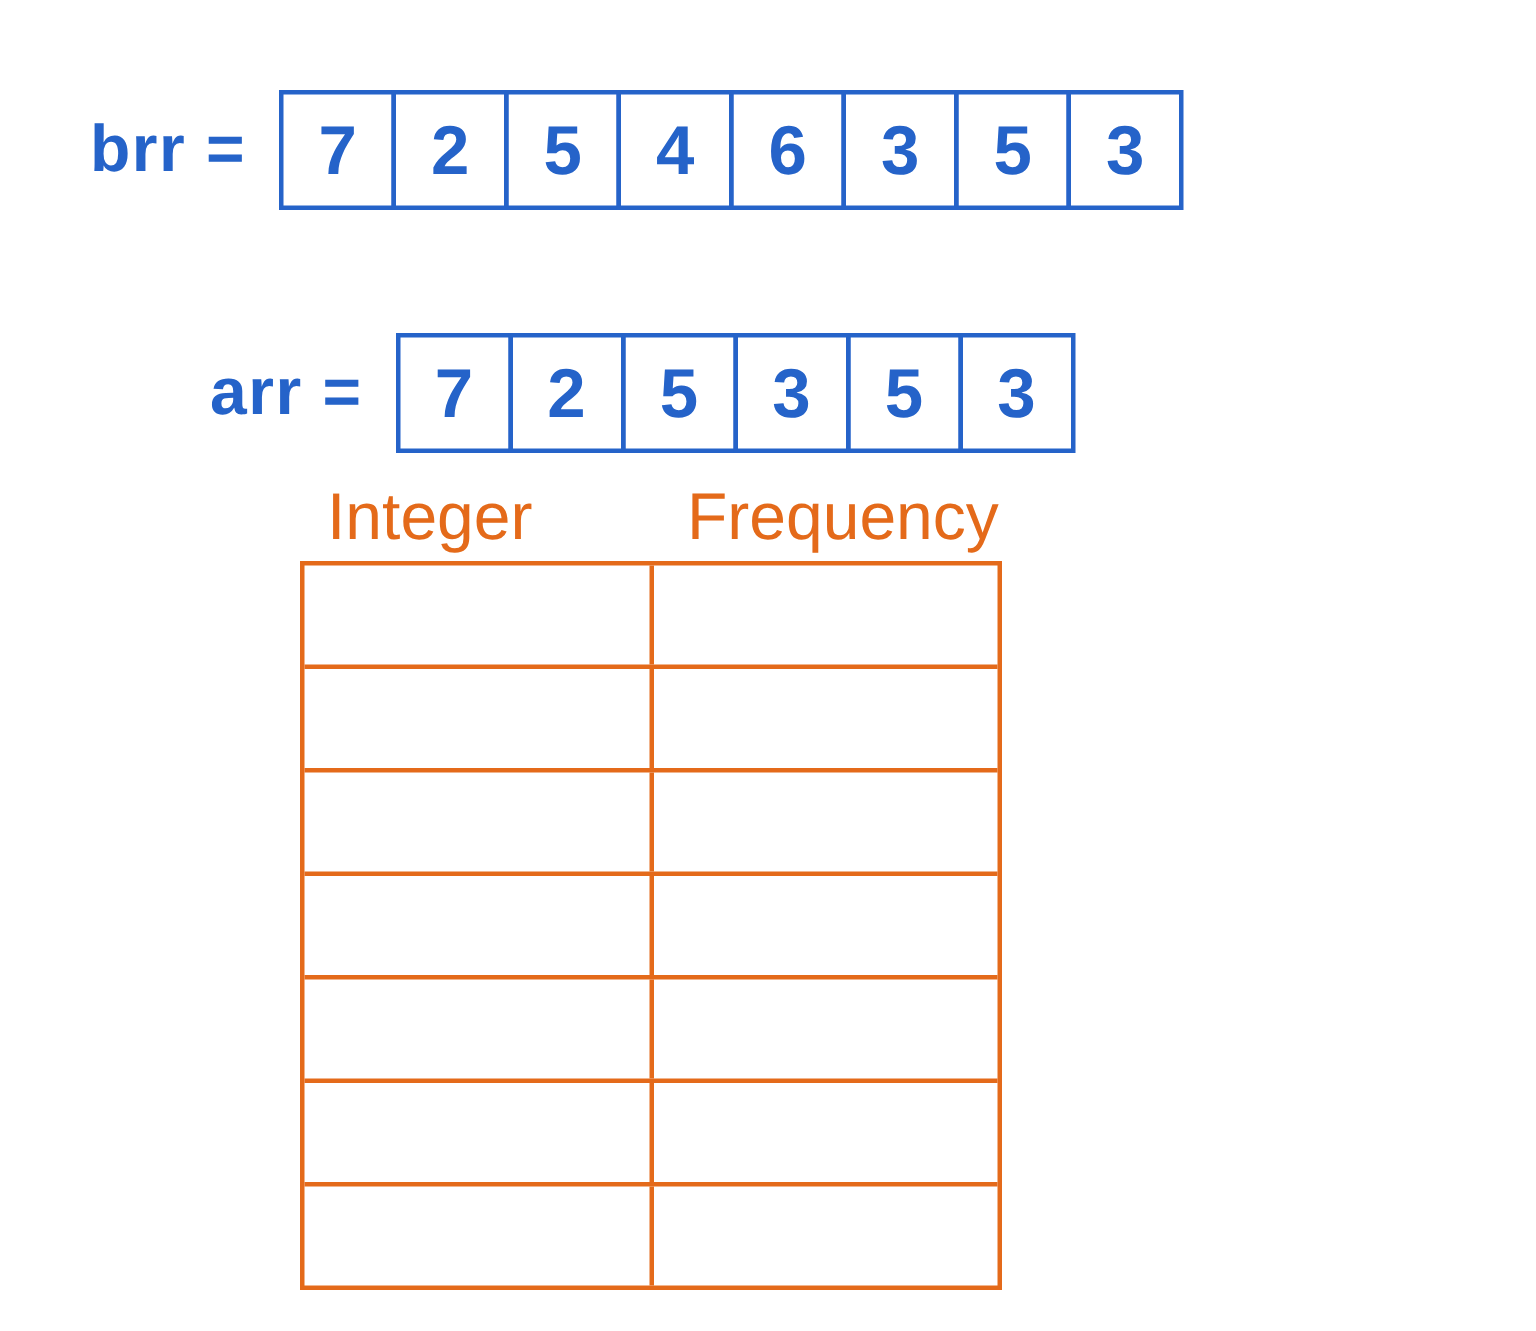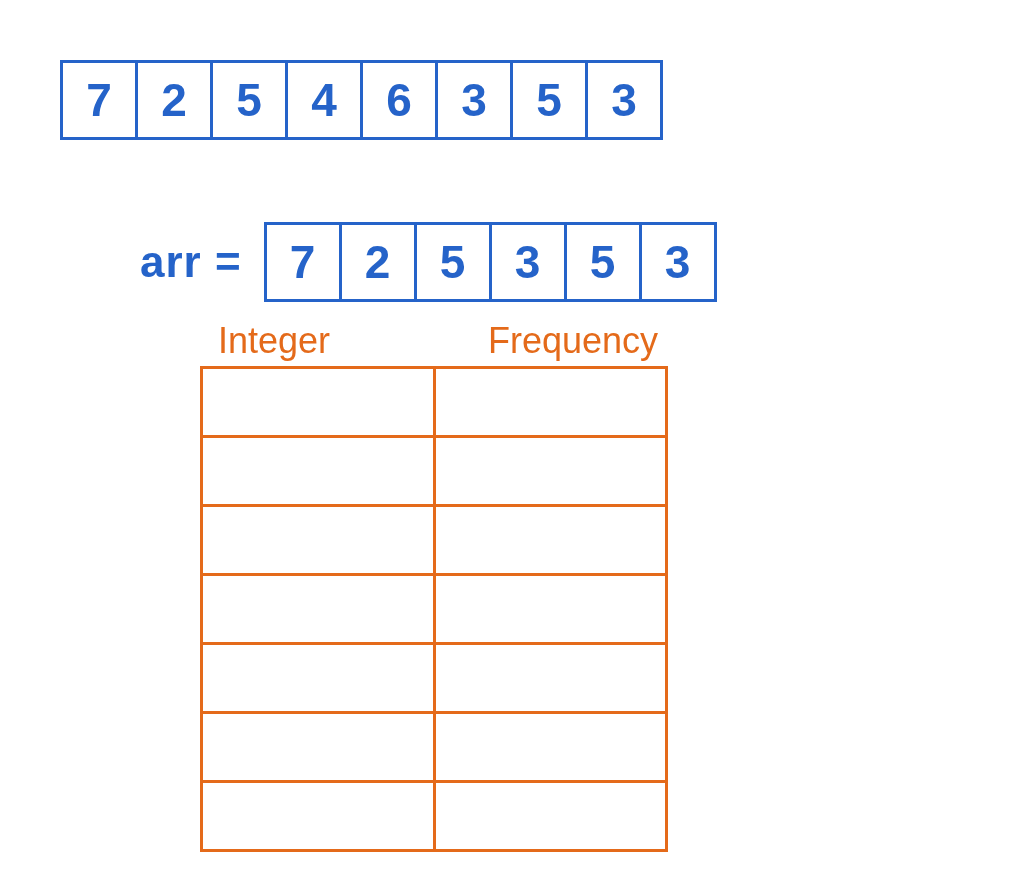--- a/index.html
+++ b/index.html
@@ -54,26 +54,26 @@
   .cells .cell:first-child { margin-left: 0; }
 
   
   .freq-table {
     position: absolute;
     color: #e46a1a;     
   }
 
   .freq-headers {
     display: flex;
-    font-size: 36px;
+    font-size: 44px;
     margin-bottom: 4px;
     padding-left: 18px;
   }
   .freq-headers .hdr-int  { width: 230px; text-align: left;  }
-  .freq-headers .hdr-freq { width: 230px; text-align: center;  padding-left: 10px; }
+  .freq-headers .hdr-freq { width: 230px; text-align: left;  padding-left: 10px; }
 
   .freq-grid {
     border: 3px solid #e46a1a;
     border-top: 3px solid #e46a1a;
     border-right: 3px solid #e46a1a;
     box-sizing: border-box;
     width: 468px;
   }
   .freq-row {
     display: flex;
@@ -91,20 +91,21 @@
   }
   .freq-int  { border-right: 3px solid #e46a1a; }
 
 </style>
 </head>
 <body>
 
 <div class="stage">
 
   <div class="array-row" style="left:60px; top:60px;">
+    <span class="array-label">brr =</span>
     <div class="cells">
       <div class="cell">7</div>
       <div class="cell">2</div>
       <div class="cell">5</div>
       <div class="cell">4</div>
       <div class="cell">6</div>
       <div class="cell">3</div>
       <div class="cell">5</div>
       <div class="cell">3</div>
     </div>

